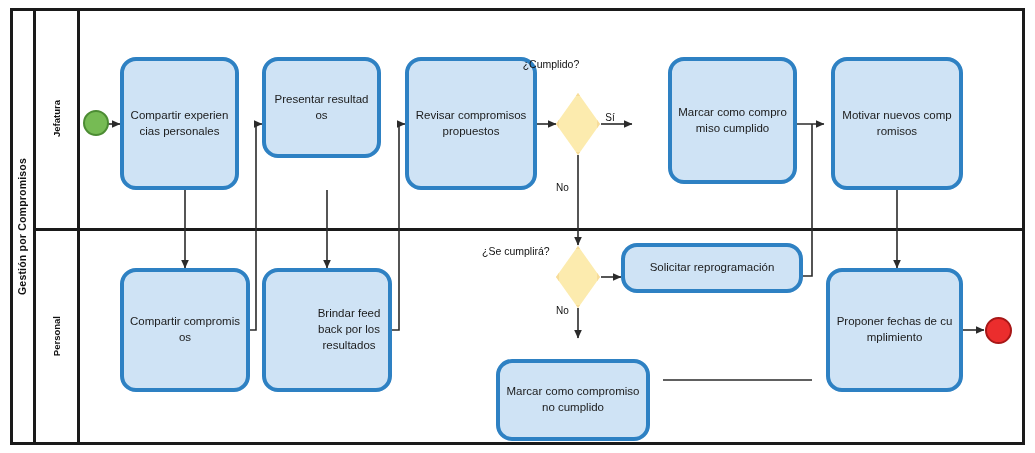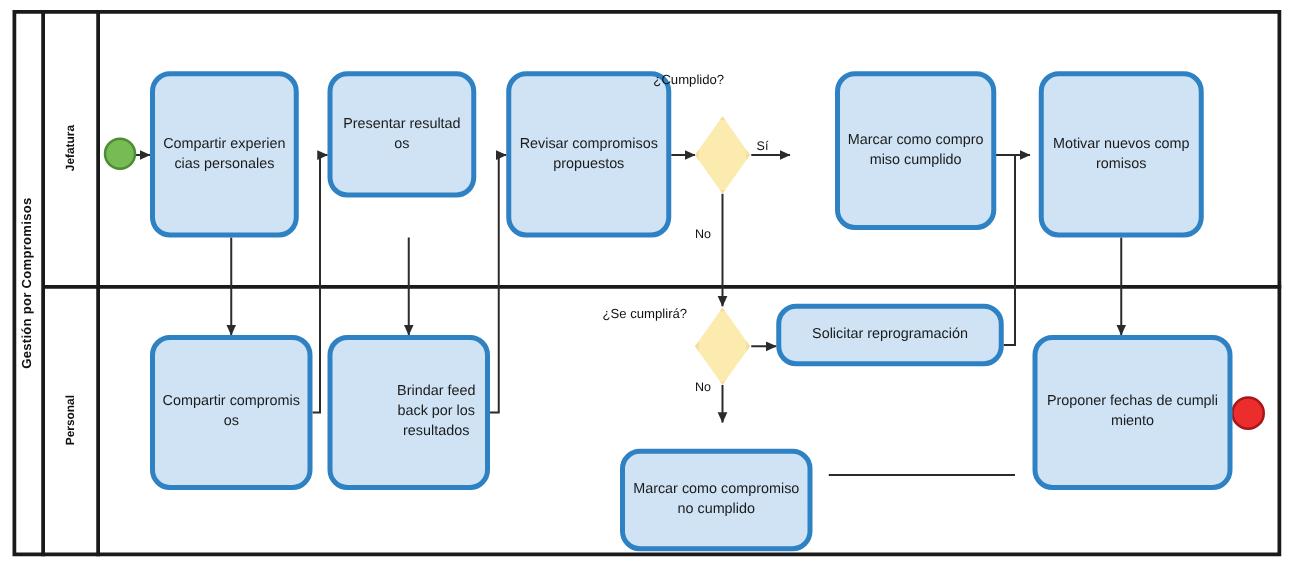--- a/index.html
+++ b/index.html
@@ -127,21 +127,21 @@
   </div>
 
   <div class="task" style="left:621px;top:243px;width:182px;height:50px;">
     <span>Solicitar reprogramación</span>
   </div>
 
   <div class="task" style="left:496px;top:339px;width:154px;height:82px;margin-top:20px;">
     <span>Marcar como compromiso no cumplido</span>
   </div>
 
-  <div class="task" style="left:826px;top:268px;width:160px;height:124px;">
+  <div class="task" style="left:826px;top:268px;width:137px;height:124px;">
     <span>Proponer fechas de cumplimiento</span>
   </div>
 
   <div class="gw" style="left:556px;top:93px;">
     <div class="dia"></div>
   </div>
   <div class="gw-label" style="left:551px;top:58px;transform:translateX(-50%);">¿Cumplido?</div>
 
   <div class="gw" style="left:556px;top:246px;">
     <div class="dia"></div>

